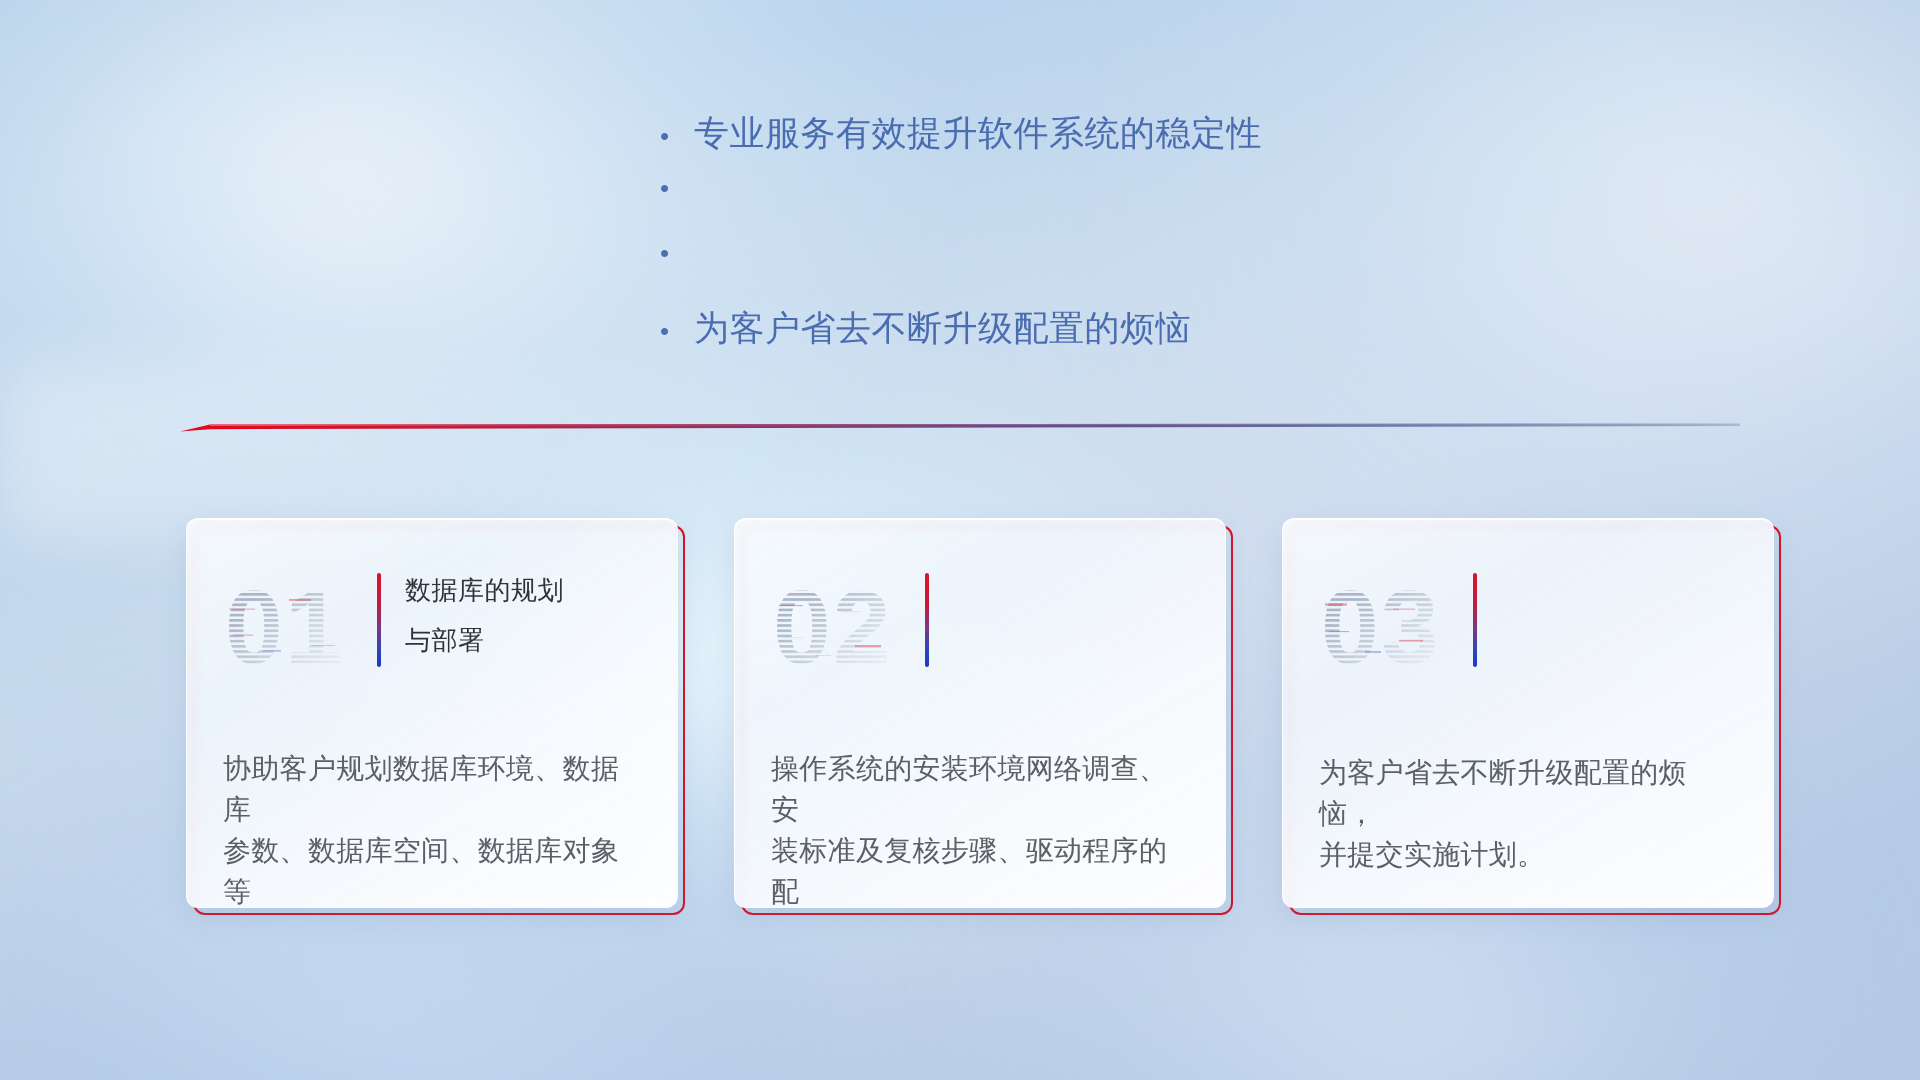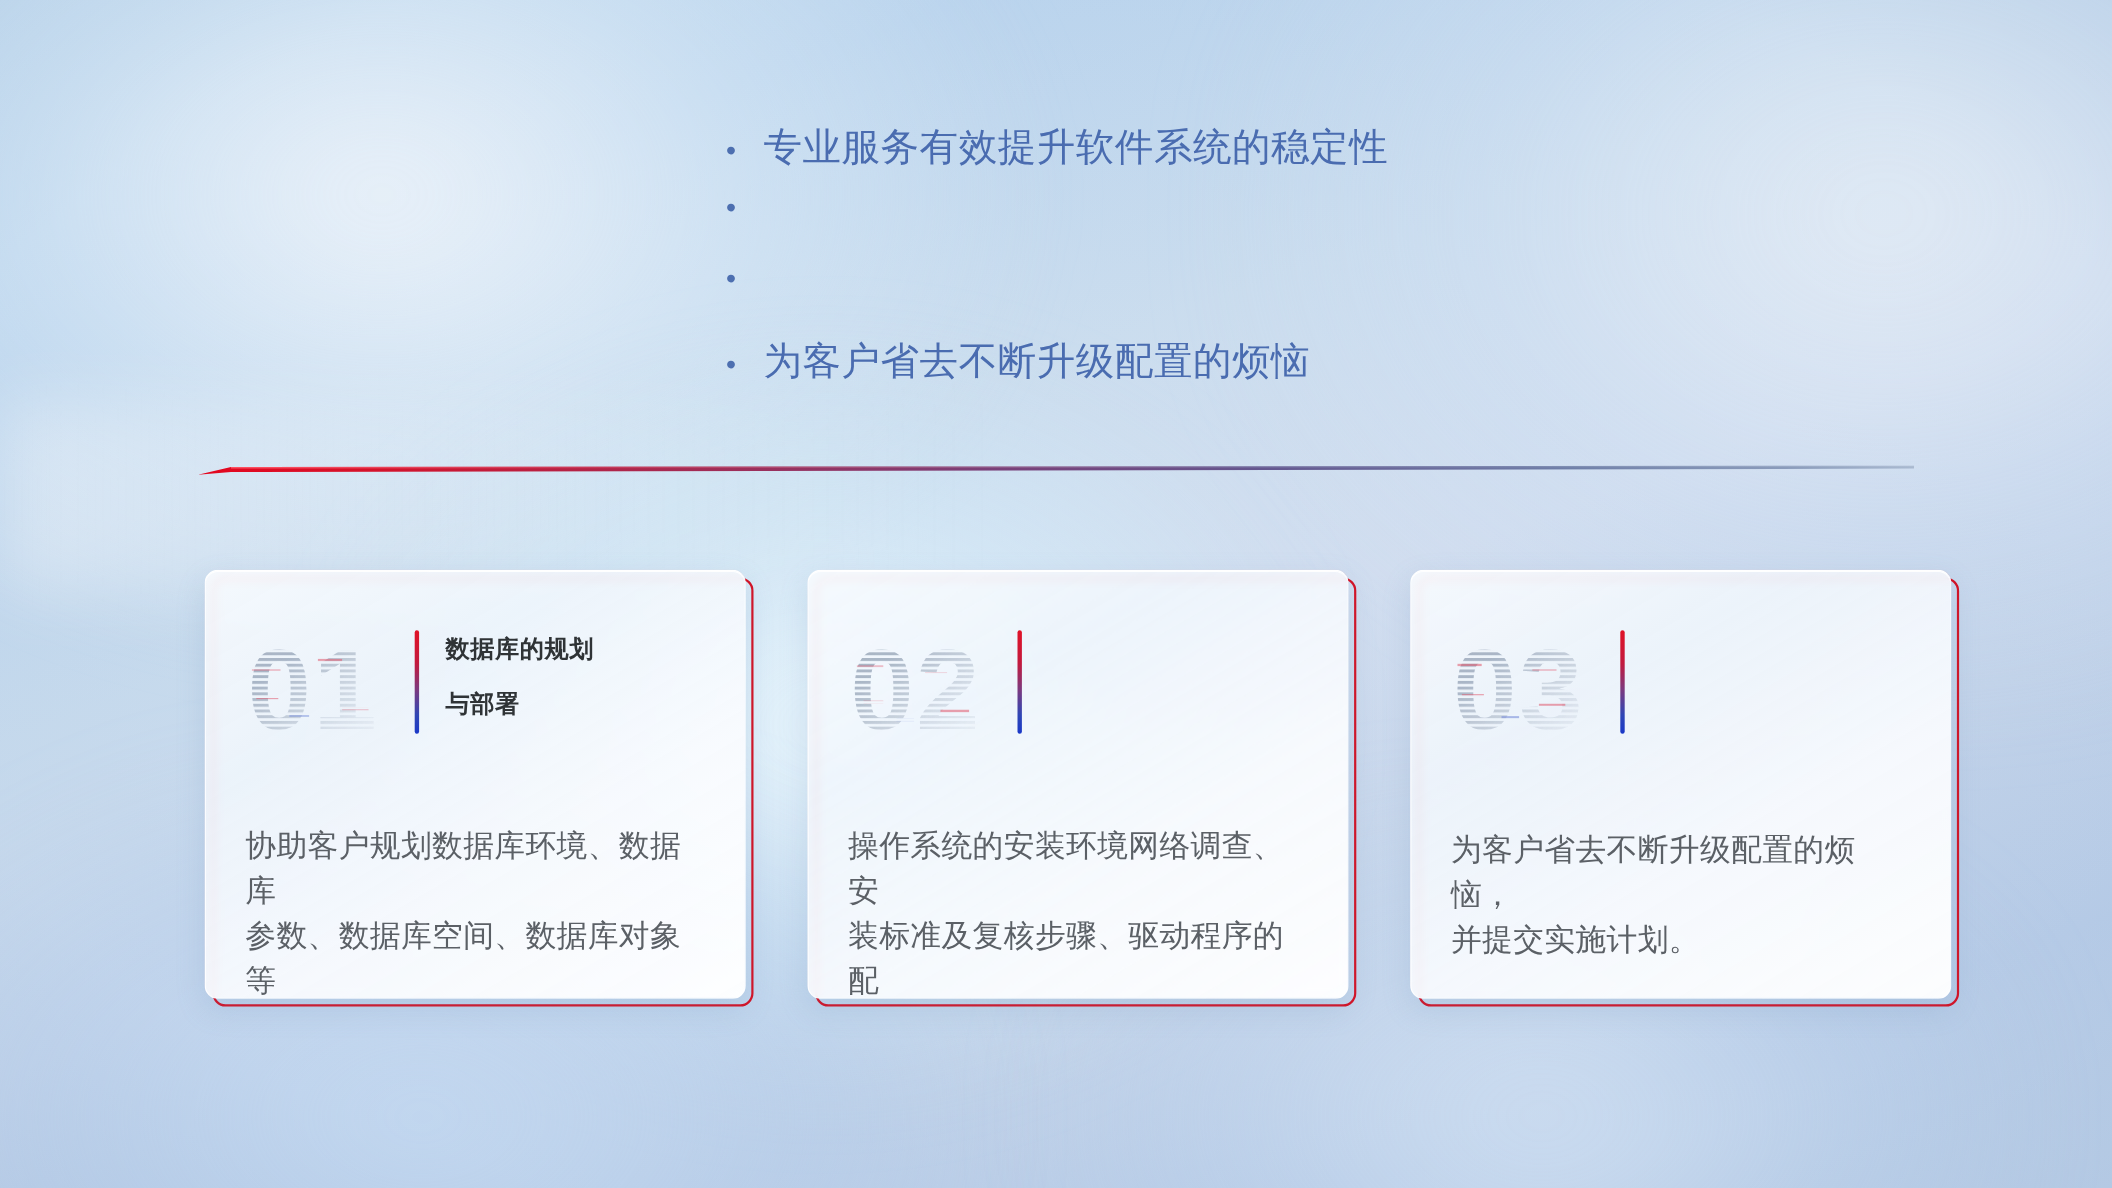--- a/index.html
+++ b/index.html
@@ -114,22 +114,22 @@
   .ghost-num{
     position:relative;width:148px;flex:0 0 148px;height:112px;
     margin-top:2px;
   }
   .ghost-num svg{display:block;}
   .head-bar{
     width:4px;height:94px;margin:8px 24px 0 6px;flex:0 0 4px;border-radius:2px;
     background:linear-gradient(180deg,#e01227 0%,#c21a3e 32%,#7a3a80 58%,#2f46b5 82%,#1a38c8 100%);
   }
   .card-title{
-    color:#2f3336;font-size:22px;line-height:50px;
-    letter-spacing:0.5px;font-weight:700;
+    color:#2f3336;font-size:26px;line-height:50px;
+    letter-spacing:0.5px;font-weight:400;
     white-space:pre-line;
     flex:1;
   }
   .card-body{
     margin-top:69px;
     color:#5b6066;font-size:28px;line-height:41px;
     letter-spacing:0.3px;white-space:pre-line;
   }
 </style>
 </head>

